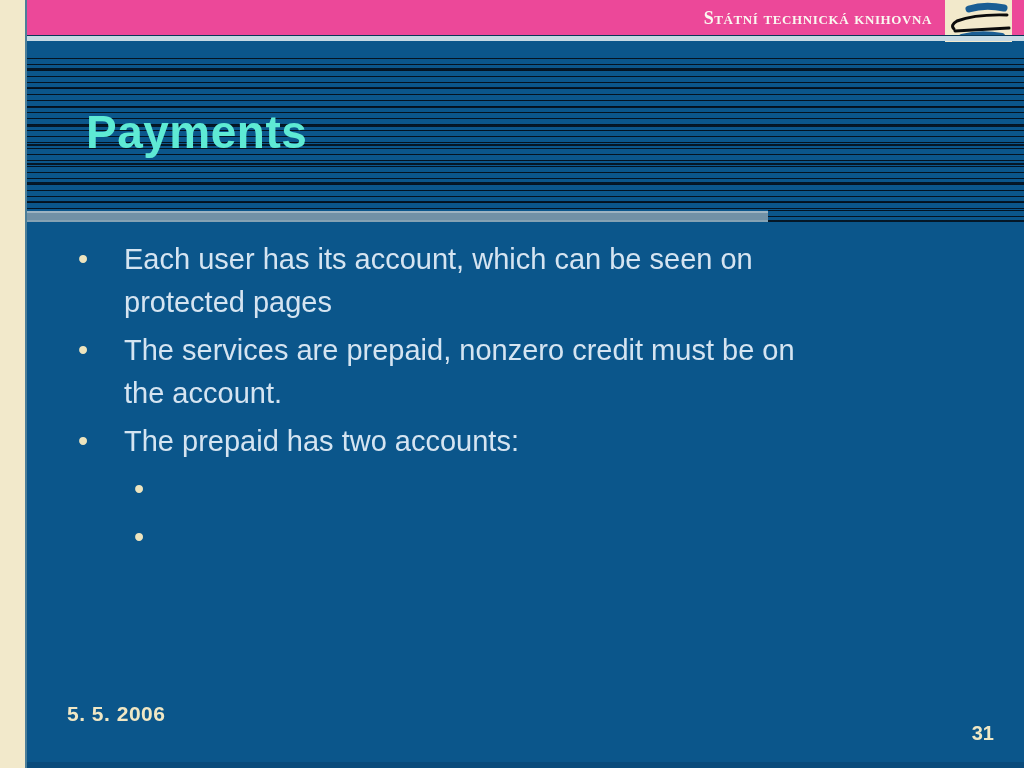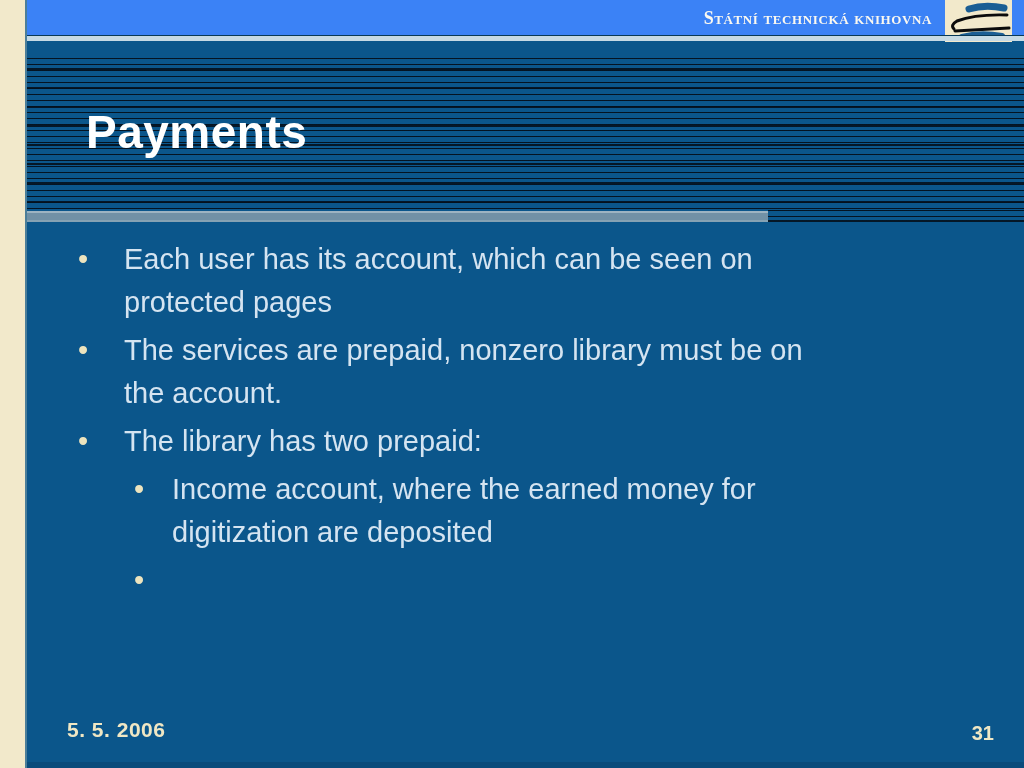--- a/index.html
+++ b/index.html
@@ -5,21 +5,21 @@
   html,body{margin:0;padding:0;background:#222;}
   .slide{
     position:relative;width:1024px;height:768px;overflow:hidden;
     background:#0B568B;font-family:"Liberation Sans",sans-serif;
   }
   
   .left-strip{position:absolute;left:0;top:0;width:25px;height:768px;background:#F2E9CB;}
   .left-strip-edge{position:absolute;left:25px;top:0;width:2px;height:768px;background:#4C7E99;}
   
   .top-bar{
-    position:absolute;left:27px;top:0;right:0;height:36px;background:#3b82f6;
+    position:absolute;left:27px;top:0;right:0;height:36px;background:#ec4899;
     display:flex;align-items:center;justify-content:flex-end;padding-right:92px;box-sizing:border-box;
   }
   .header-title{
     color:#FAF8F0;font-family:"Liberation Serif",serif;font-weight:bold;
     font-variant:small-caps;font-size:18px;letter-spacing:.6px;white-space:nowrap;
   }
   
   .accent-line{
     position:absolute;left:27px;top:35px;right:0;height:6px;
     background:linear-gradient(180deg,#083957 0 1px,#C6DAE4 1px 6px);
@@ -32,35 +32,35 @@
       repeating-linear-gradient(180deg, transparent 0 10px, rgba(4,16,28,.9) 10px 12px, transparent 12px 19px);
   }
   .stripes-main{position:absolute;left:27px;right:0;top:58px;height:152px;}
   .stripes-right-ext{position:absolute;left:768px;right:0;top:210px;height:12px;}
   .gray-band{
     position:absolute;left:27px;width:741px;top:211px;height:11px;
     background:linear-gradient(180deg,#9DB4C2 0 2px,#7191A6 2px 9px,#86A2B4 9px 11px);
   }
   .slide-title{
     position:absolute;left:86px;top:104px;
-    color:#ffffff;font-size:46px;font-weight:bold;line-height:56px;letter-spacing:.5px;
+    color:#5eead4;font-size:46px;font-weight:bold;line-height:56px;letter-spacing:.5px;
   }
   
   .logo-box{position:absolute;left:945px;top:0;width:67px;height:42px;background:#F2E9CB;}
   .logo-box svg{display:block;}
   
   .content{position:absolute;left:78px;top:238px;width:870px;}
   .bullet{display:flex;margin-bottom:5px;color:#D5E4F1;font-size:29px;line-height:43px;}
   .bullet .dot{flex:0 0 37px;color:#EDE4BE;}
   .bullet .txt{white-space:pre-line;margin-left:9px;}
   .bullet.level2{margin-left:56px;}
   .bullet.level2 .dot{flex:0 0 29px;}
   
   .footer-date{
-    position:absolute;left:67px;top:718px;color:#F0E7C4;font-weight:bold;font-size:21px;letter-spacing:.5px;
+    position:absolute;left:67px;top:702px;color:#F0E7C4;font-weight:bold;font-size:21px;letter-spacing:.5px;
   }
   .footer-page{
     position:absolute;right:30px;top:722px;color:#F0E7C4;font-weight:bold;font-size:20px;
   }
   .bottom-strip{position:absolute;left:27px;right:0;bottom:0;height:6px;background:#0A4B7B;}
 </style>
 </head>
 <body>
 
 <div class="slide">
@@ -93,33 +93,31 @@
   <div class="content">
 
     <div class="bullet level1">
       <span class="dot">•</span>
       <span class="txt">Each user has its account, which can be seen on
 protected pages</span>
     </div>
 
     <div class="bullet level1">
       <span class="dot">•</span>
-      <span class="txt">The services are prepaid, nonzero library must be on
+      <span class="txt">The services are prepaid, nonzero credit must be on
 the account.</span>
     </div>
 
     <div class="bullet level1">
       <span class="dot">•</span>
-      <span class="txt">The library has two prepaid:</span>
+      <span class="txt">The prepaid has two accounts:</span>
     </div>
 
     <div class="bullet level2">
       <span class="dot">•</span>
-      <span class="txt">Income account, where the earned money for
-digitization are deposited</span>
     </div>
 
     <div class="bullet level2">
       <span class="dot">•</span>
     </div>
 
   </div>
 
   <div class="footer-date">5. 5. 2006</div>
   <div class="footer-page">31</div>

